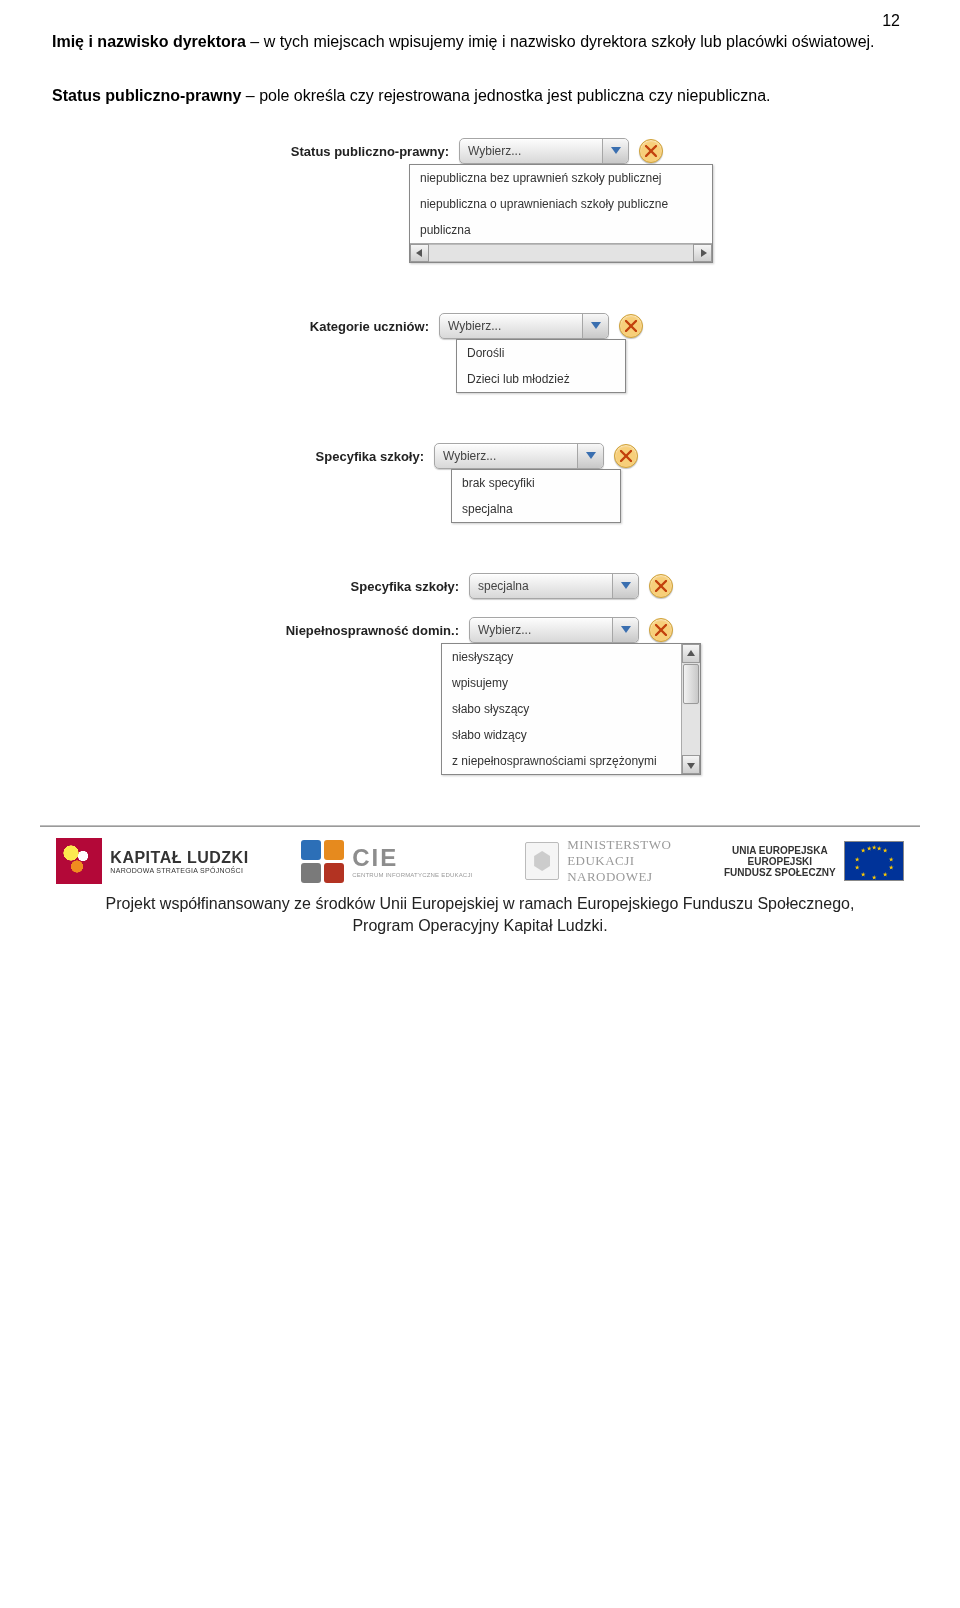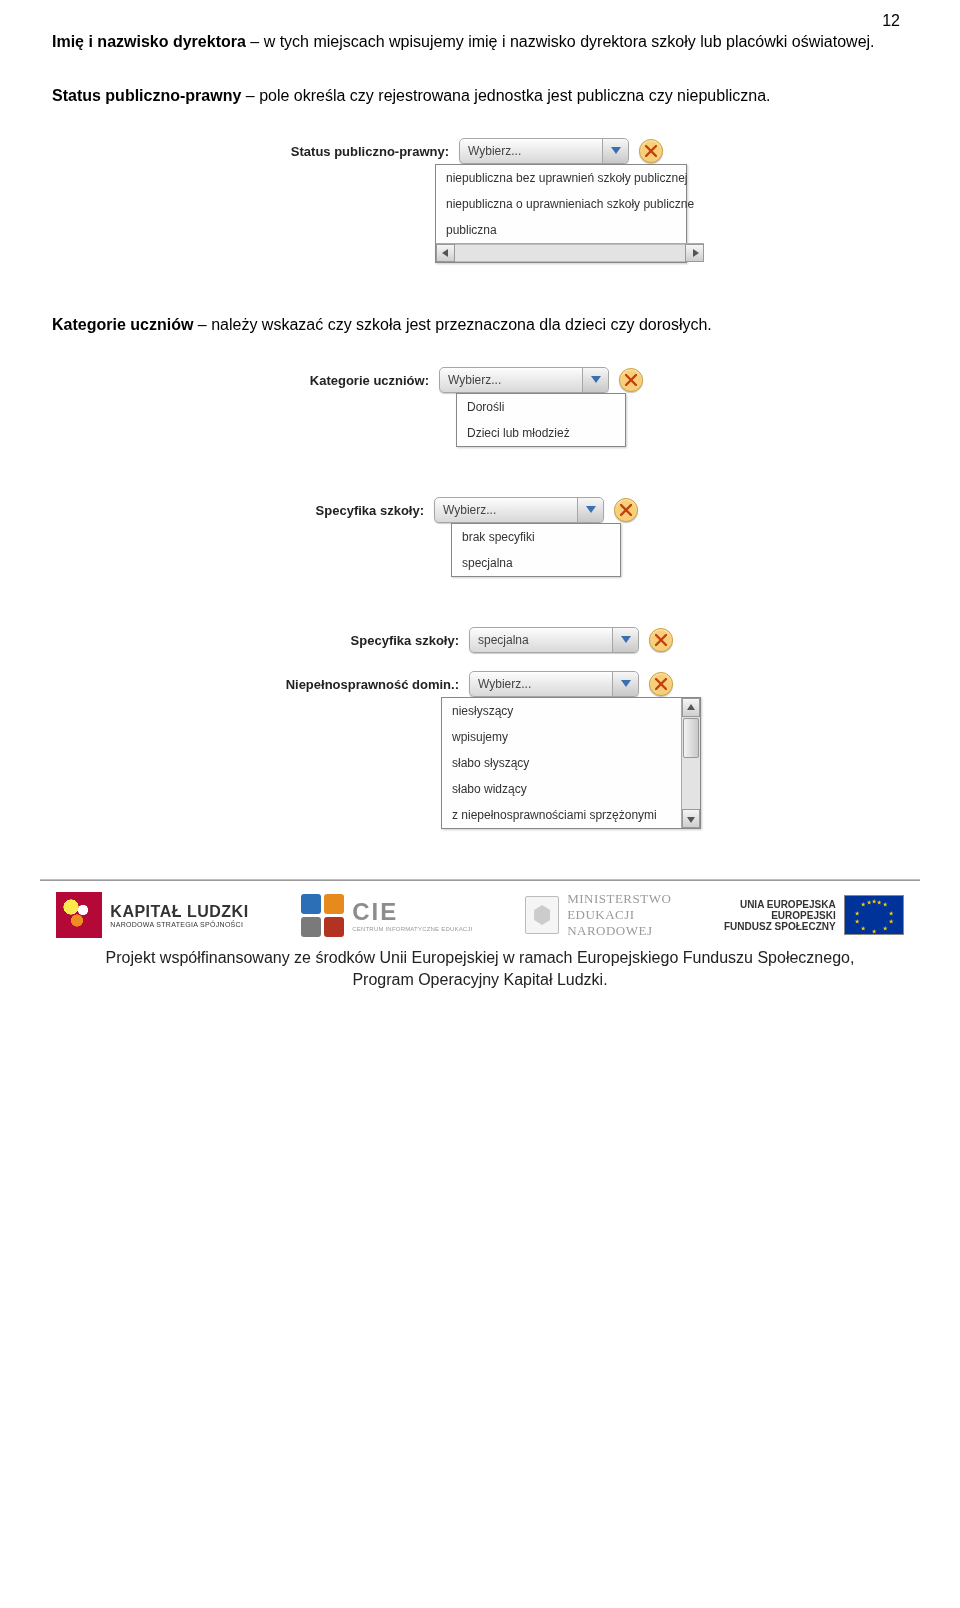--- a/index.html
+++ b/index.html
@@ -181,21 +181,21 @@
   .cie-grid div { border-radius:3px; }
   .c-blue{background:#2c6fb7;} .c-orange{background:#e68a1e;}
   .c-grey{background:#7a7a7a;} .c-red{background:#b33322;}
   .cie-text { color:#969696; }
   .cie-text .big{ font-size:24px; font-weight:bold; letter-spacing:2px; color:#8d8d8d; }
   .cie-text .small{ font-size:6px; letter-spacing:0.2px; color:#999; }
   .men-text { color:#9a9a9a; font-family: 'Times New Roman', serif; }
   .men-text .line{ font-size:13px; letter-spacing:0.5px; }
   .men-crest { width:34px; height:38px; border:1px solid #bbb; border-radius:2px; position:relative; background:#f5f5f5; }
   .men-crest::after{content:""; position:absolute; left:8px; top:8px; width:16px; height:20px; background:#ccc; clip-path: polygon(50% 0,100% 25%,100% 75%,50% 100%,0 75%,0 25%);}
-  .eu-text { text-align:right; color:#333; }
+  .eu-text { text-align:center; color:#333; }
   .eu-text .l1{font-size:10px; font-weight:bold;}
   .eu-text .l2{font-size:10px; font-weight:bold;}
   .eu-text .l3{font-size:10px; font-weight:bold;}
   .eu-flag{ width:60px; height:40px; background:#003399; position:relative; border:1px solid #888; }
   .eu-flag .star{ position:absolute; width:5px; height:5px; background:#ffcc00; clip-path: polygon(50% 0,61% 35%,98% 35%,68% 57%,79% 91%,50% 70%,21% 91%,32% 57%,2% 35%,39% 35%); }
 
   .footer-caption {
     text-align:center; font-size:16px; color:#222; line-height:1.4; padding: 8px 0 20px 0;
   }
 </style>
@@ -227,21 +227,21 @@
           </span>
         </div>
         <div class="clear-btn">
           <svg width="12" height="12">
               <line x1="1" y1="1" x2="11" y2="11" stroke="#c2410c" stroke-width="2.4" stroke-linecap="round"></line>
               <line x1="11" y1="1" x2="1" y2="11" stroke="#c2410c" stroke-width="2.4" stroke-linecap="round"></line>
             </svg>
         </div>
       </div>
       <div class="indent2">
-        <div class="dropdown-list" style="width:252px;">
+        <div class="dropdown-list" style="width:304px;">
           <div class="dd-wrap">
             <div class="dd-body">
               <div class="opt">niepubliczna bez uprawnień szkoły publicznej</div>
               <div class="opt">niepubliczna o uprawnieniach szkoły publiczne</div>
               <div class="opt">publiczna</div>
               <div class="hscroll">
                 <div class="arrow-btn">
                     <svg width="8" height="8">
                       <polygon points="6,0 6,8 0,4" fill="#555"></polygon>
                     </svg>
@@ -253,23 +253,20 @@
                     </svg>
                   </div>
               </div>
             </div>
           </div>
         </div>
       </div>
     </div>
   </div>
 
-  <p class="para">
-    <span class="bold">Kategorie uczniów</span><span> – należy wskazać czy szkoła jest przeznaczona dla dzieci czy dorosłych.</span>
-  </p>
 
   <div class="figure-holder">
     <div class="form-snip">
       <div class="form-row">
         <div class="field-label w2">Kategorie uczniów:</div>
         <div class="combo">
           <span class="combo-text">Wybierz...</span>
           <span class="combo-arrow">
               <svg width="10" height="8">
                 <polygon points="0,0 10,0 5,7" fill="#3a6fb0"></polygon>

